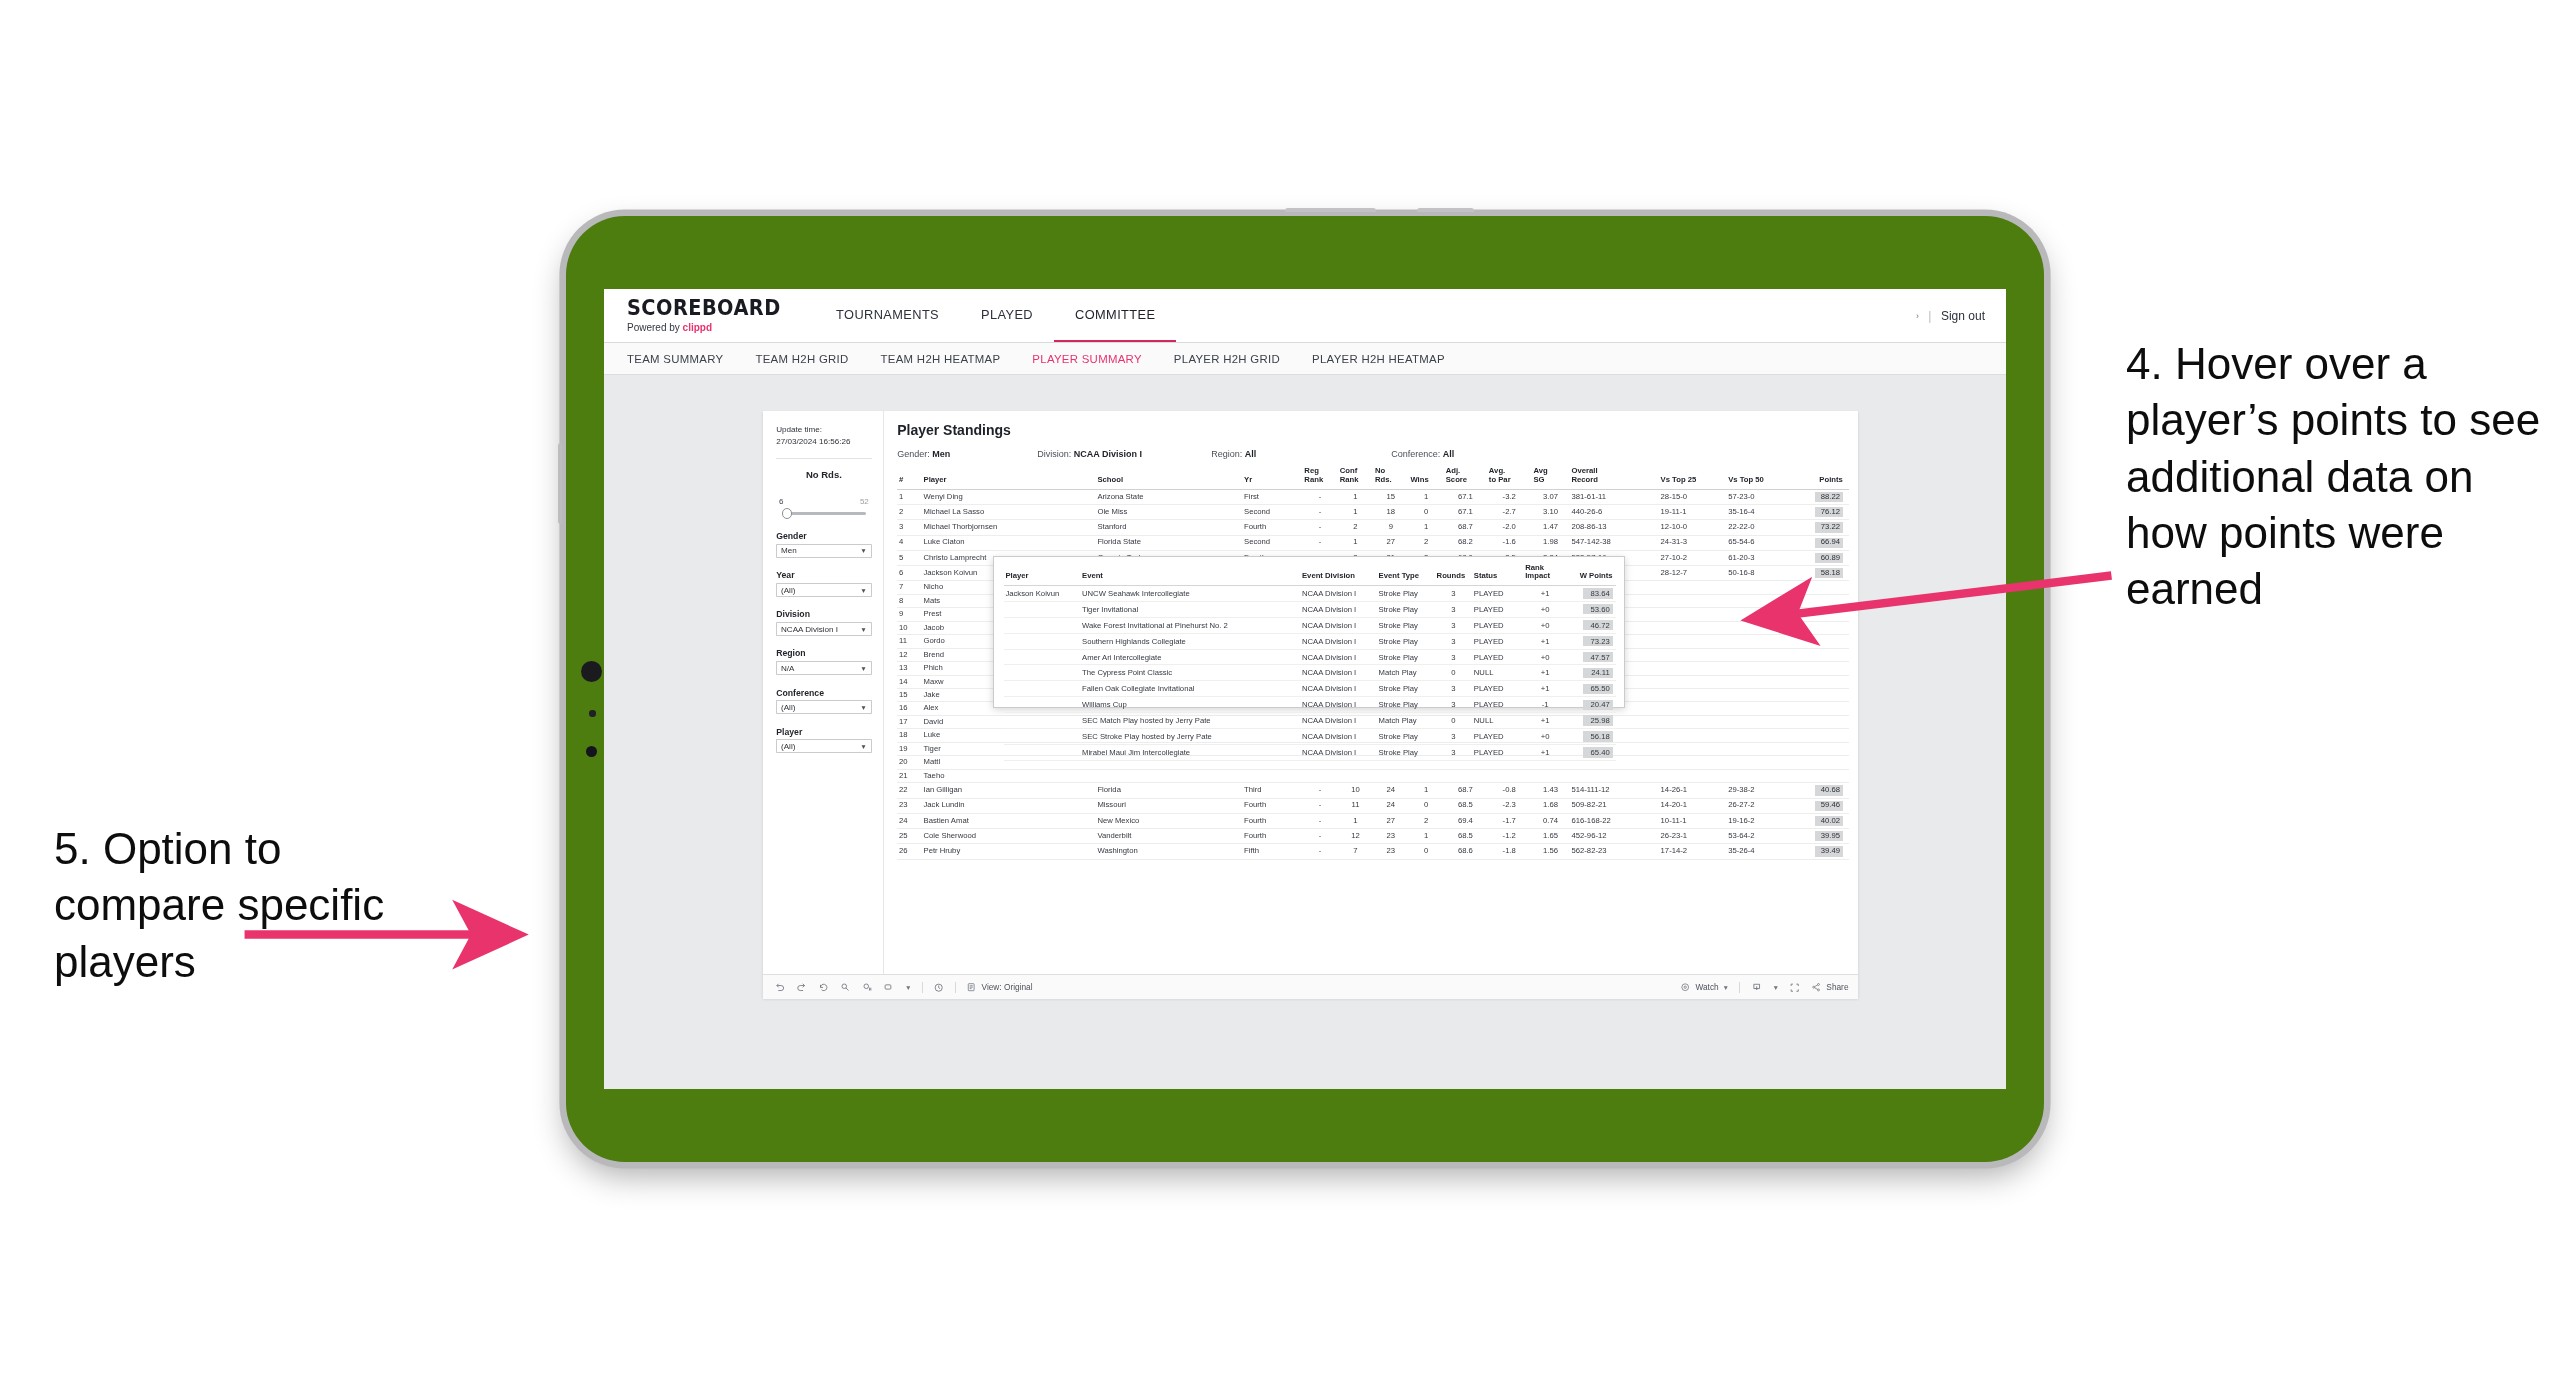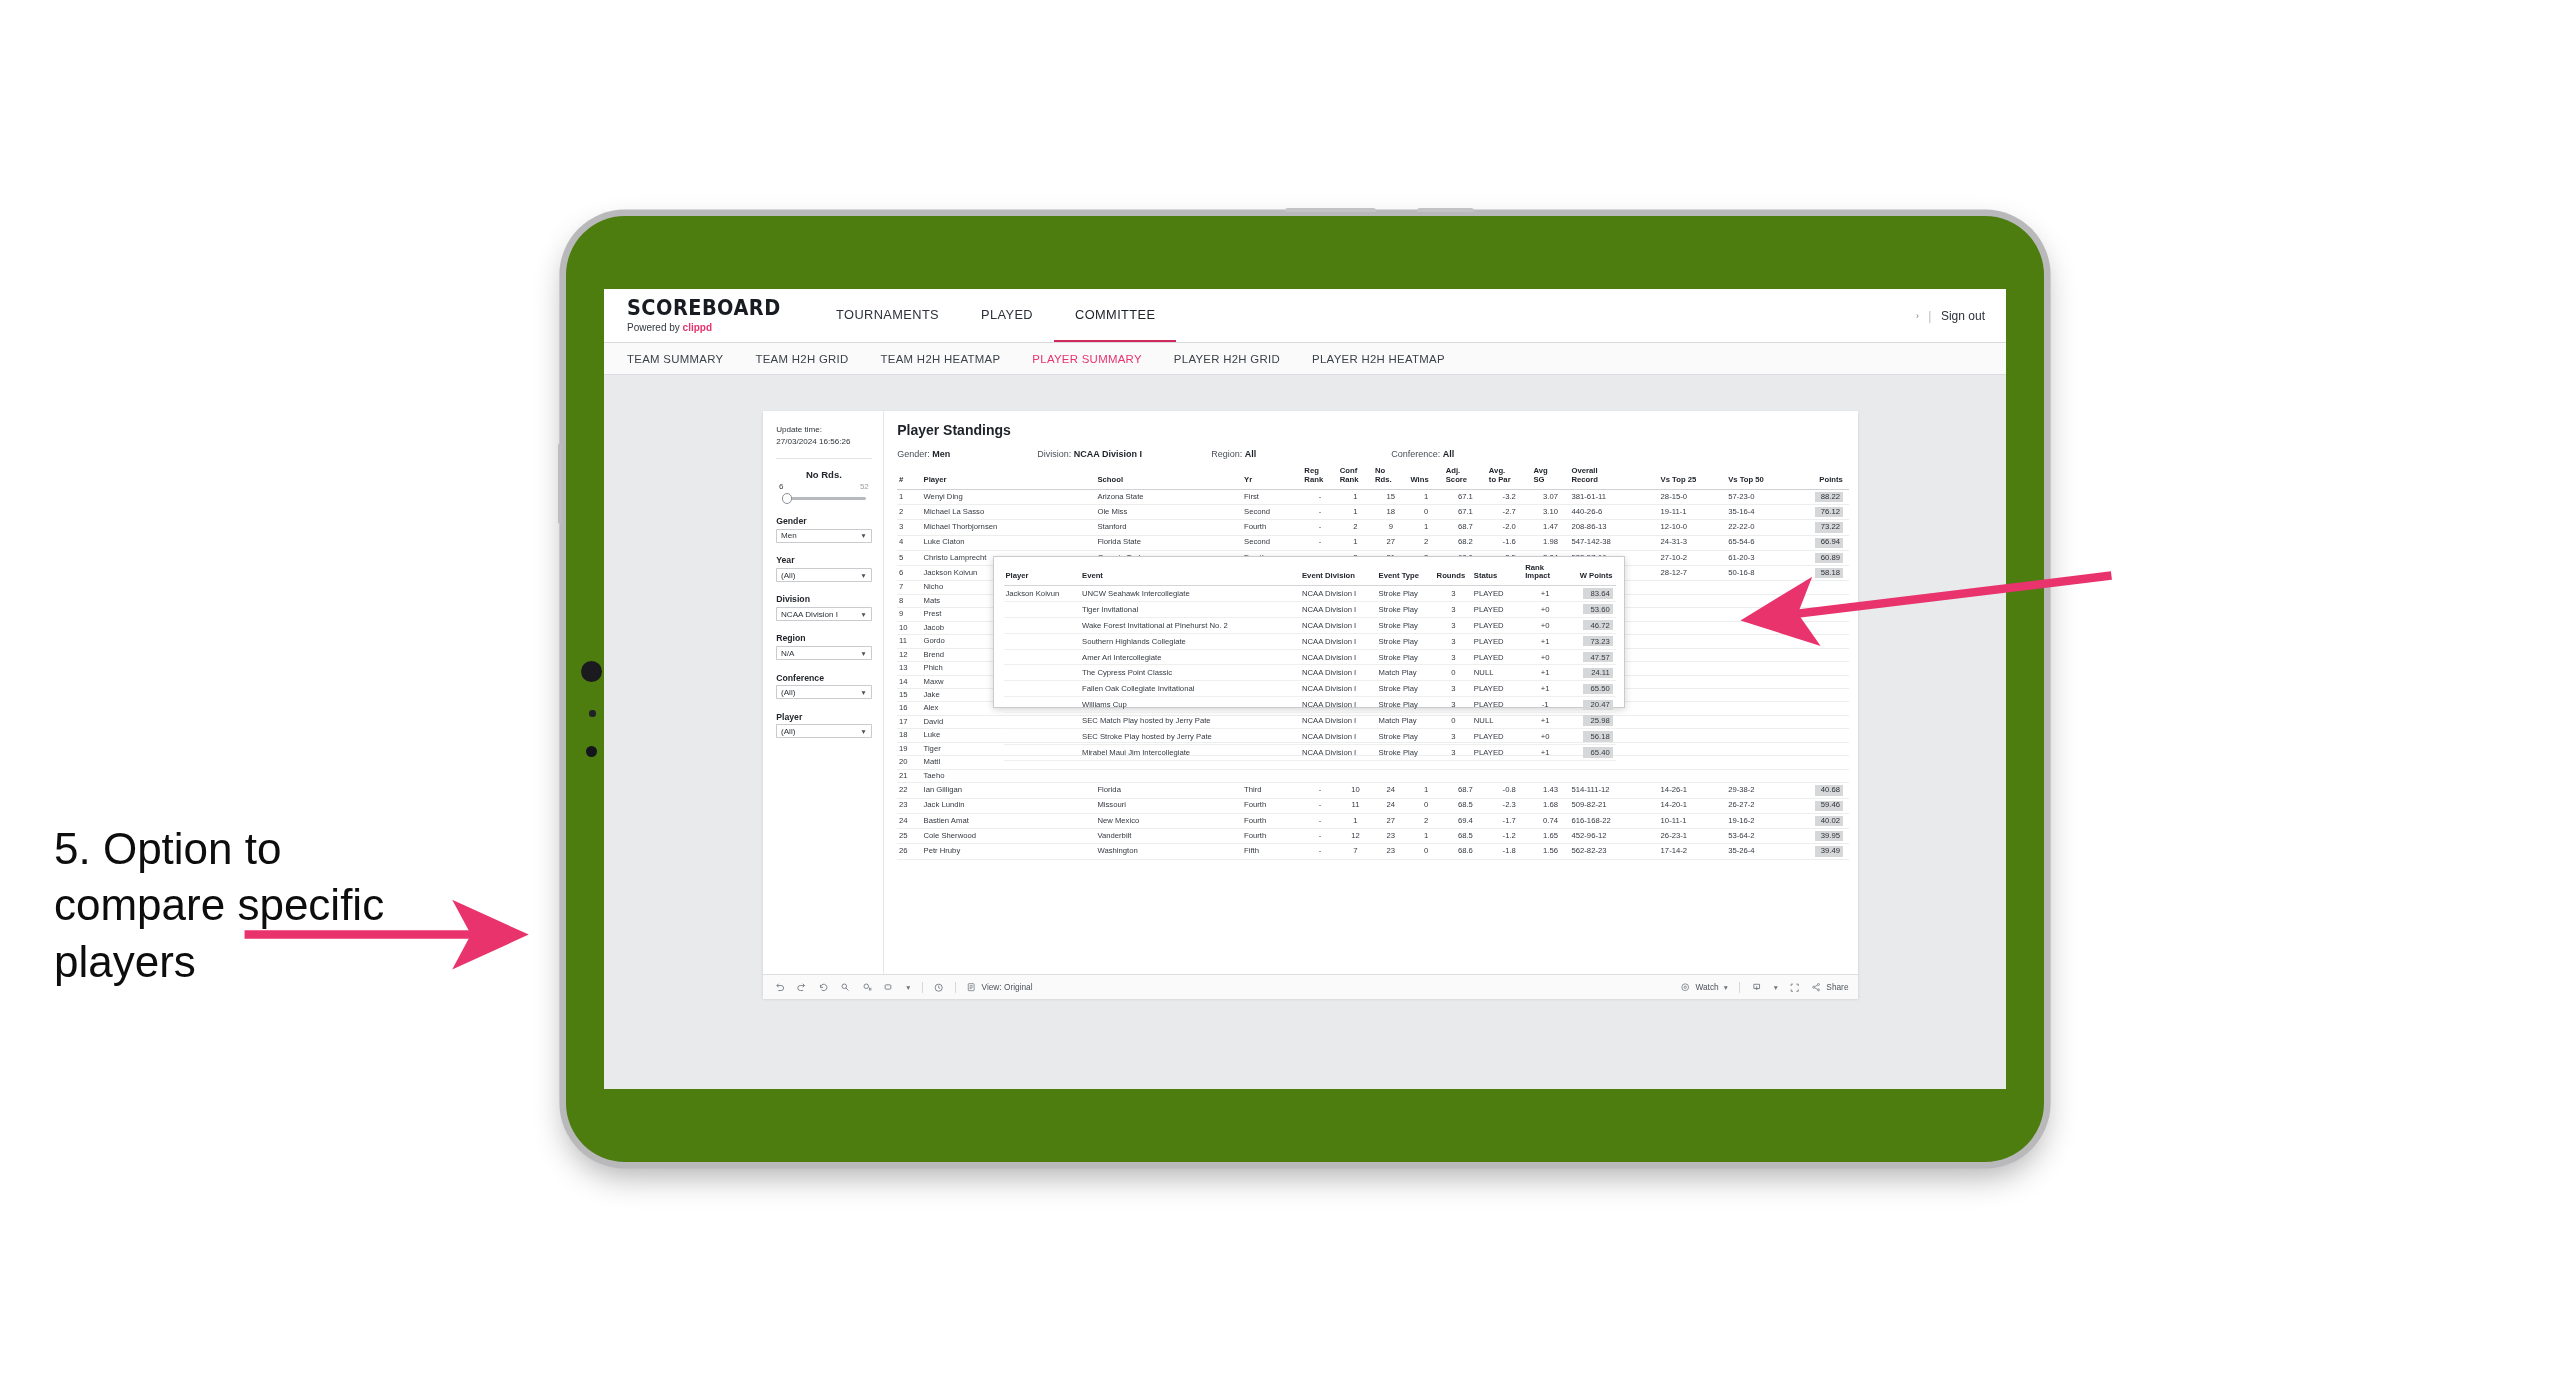--- a/index.html
+++ b/index.html
@@ -88,21 +88,21 @@
   .fgroup { margin-bottom: 12.3px; }
   .flabel { font-size:8.7px; font-weight:700; color:#22262c; margin-bottom:2.8px; }
   .fselect {
     height:14px; border:0.9px solid #c9cbcf; background:#fff; border-radius:0.9px;
     display:flex; align-items:center; padding:0 3.8px;
     font-size:8.1px; color:#2b3037;
   }
   .fselect .val { flex:1; overflow:hidden; white-space:nowrap; }
   .fselect .cv { font-size:6.6px; color:#4c525b; }
   .slider-title { font-size:9.5px; font-weight:700; color:#22262c;
-                  text-align:center; margin-bottom:2px; }
+                  text-align:center; margin-bottom:17px; }
   .slider-ends { display:flex; justify-content:space-between;
                  font-size:8px; color:#3b4048; padding:0 2.8px; }
   .slider-ends .hi { color:#9aa0a8;padding-left:40px; }
   .track { position:relative; height:11.4px; margin-top:1.9px; }
   .track .bar { position:absolute; left:9.5px; right:5.7px; top:4.7px; height:2.8px;
                 background:#b6b9bd; border-radius:1.9px; }
   .track .knob { position:absolute; left:5.7px; top:0.9px; width:10.4px; height:10.4px;
                  border-radius:50%; background:#fff; border:0.9px solid #8d9197; }
 
   
@@ -998,20 +998,21 @@
                   </svg>
               </span>
               <span>Share</span>
             </span>
           </div>
         </div>
       </div>
     </div>
   </div>
 
+  <div class="anno anno-right">4. Hover over a player’s points to see additional data on how points were earned</div>
   <div class="anno anno-left">5. Option to compare specific players</div>
 
   <svg class="arrow" style="left:1722px; top:568px; width:397px; height:104px;" viewBox="0 0 420 110" width="397" height="104">
     <defs>
       <marker id="ah1" markerWidth="9" markerHeight="9" refX="7.6" refY="4.5" orient="auto">
         <path d="M9,4.5 L0,0.4 L2.2,4.5 L0,8.6 Z" fill="#E8336D"></path>
       </marker>
     </defs>
     <line x1="412" y1="8" x2="32" y2="54" stroke="#E8336D" stroke-width="9" marker-end="url(#ah1)"></line>
   </svg>

